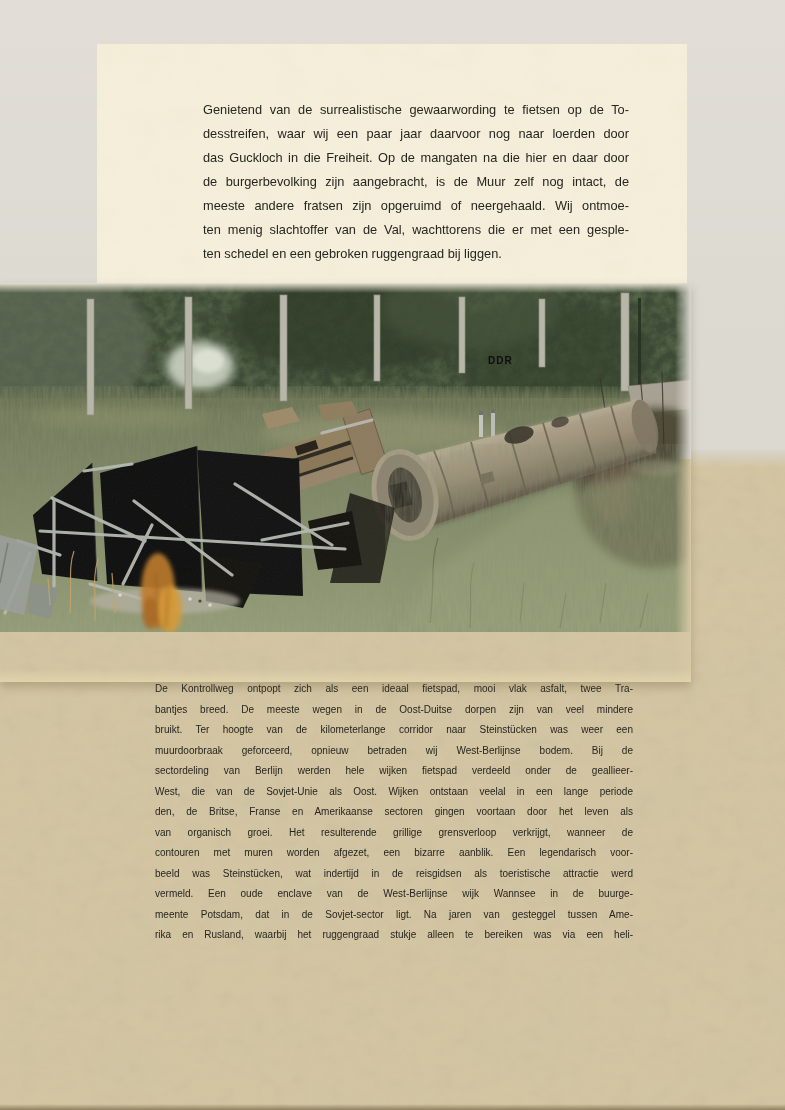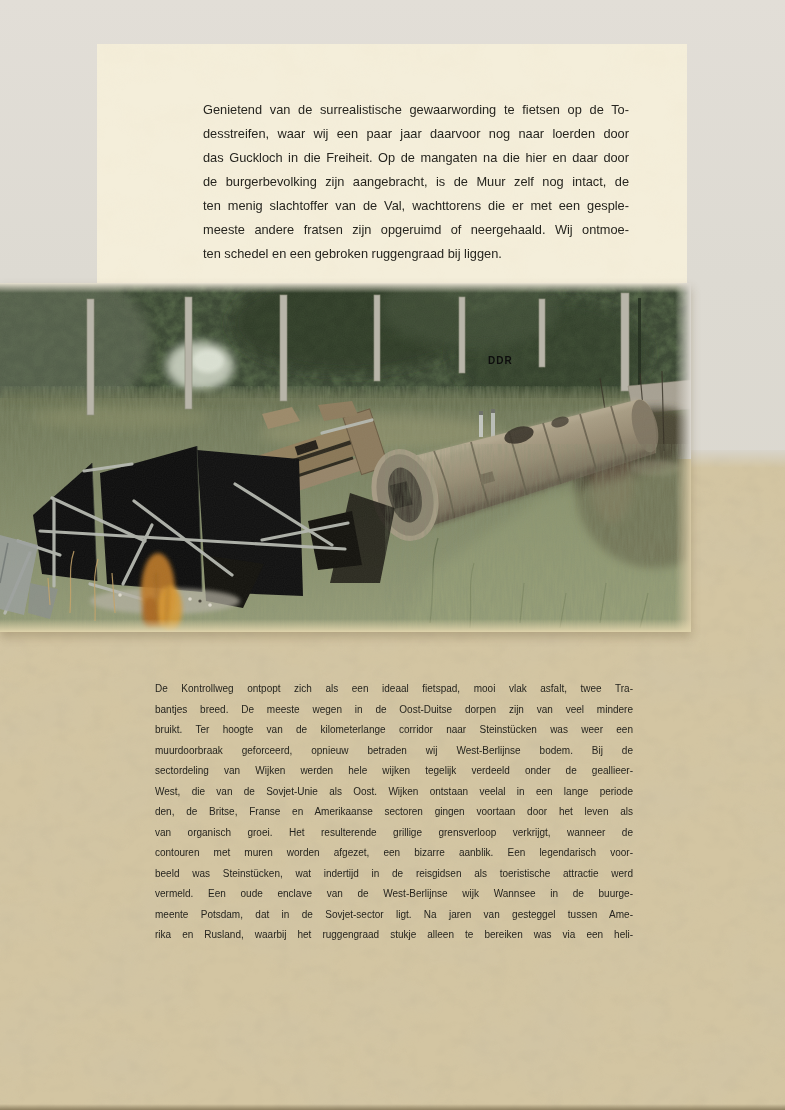--- a/index.html
+++ b/index.html
@@ -28,21 +28,21 @@
     font-size:12.8px;line-height:24px;color:var(--ink,#26251f);
   }
   .tline{text-align:justify;text-align-last:justify;}
   .intro-text .tline:last-child{text-align-last:left;}
   .body-text{
     position:absolute;left:155px;top:679px;width:478px;z-index:2;
     font-size:10px;line-height:20.5px;color:var(--ink,#26251f);
   }
   .body-text .tline{text-align-last:justify;}
   .photo{
-    position:absolute;left:0;top:283px;width:691px;height:349px;z-index:3;
+    position:absolute;left:0;top:283px;width:691px;height:399px;z-index:3;
     box-shadow:0 5px 9px rgba(96,80,48,.28);
   }
   .photo > svg{display:block;}
   .ddr-label{
     position:absolute;left:488px;top:72px;z-index:5;
     font-size:10px;font-weight:bold;letter-spacing:1px;color:#0d0d0d;
   }
   .fade{position:absolute;z-index:6;pointer-events:none;}
   .fade-top{left:0;top:0;right:0;height:10px;
     background:linear-gradient(#e6e0d0,rgba(230,224,208,0));}
@@ -85,22 +85,22 @@
         </filter>
       </defs>
       <rect width="590" height="240" fill="#f4eeda"></rect>
       <rect width="590" height="240" filter="url(#f-cream)" opacity="0.5"></rect>
     </svg>
     <div class="intro-text">
         <div class="tline">Genietend van de surrealistische gewaarwording te fietsen op de To-</div>
         <div class="tline">desstreifen, waar wij een paar jaar daarvoor nog naar loerden door</div>
         <div class="tline">das Guckloch in die Freiheit. Op de mangaten na die hier en daar door</div>
         <div class="tline">de burgerbevolking zijn aangebracht, is de Muur zelf nog intact, de</div>
+        <div class="tline">meeste andere fratsen zijn opgeruimd of neergehaald. Wij ontmoe-</div>
         <div class="tline">ten menig slachtoffer van de Val, wachttorens die er met een gesple-</div>
-        <div class="tline">meeste andere fratsen zijn opgeruimd of neergehaald. Wij ontmoe-</div>
         <div class="tline">ten schedel en een gebroken ruggengraad bij liggen.</div>
       </div>
   </div>
 
   <div class="photo">
     <svg width="691" height="349" viewBox="0 0 691 349">
       <defs>
         <linearGradient id="grassG" x1="0" y1="115" x2="0" y2="349" gradientUnits="userSpaceOnUse">
           <stop offset="0" stop-color="#6e7657"></stop>
             <stop offset="1" stop-color="#979e79"></stop>
@@ -278,21 +278,21 @@
     <div class="fade fade-right-top"></div>
     <div class="fade fade-right-bottom"></div>
     <div class="fade fade-bottom"></div>
   </div>
 
   <div class="body-text">
       <div class="tline">De Kontrollweg ontpopt zich als een ideaal fietspad, mooi vlak asfalt, twee Tra-</div>
       <div class="tline">bantjes breed. De meeste wegen in de Oost-Duitse dorpen zijn van veel mindere</div>
       <div class="tline">bruikt. Ter hoogte van de kilometerlange corridor naar Steinstücken was weer een</div>
       <div class="tline">muurdoorbraak geforceerd, opnieuw betraden wij West-Berlijnse bodem. Bij de</div>
-      <div class="tline">sectordeling van Wijken werden hele wijken tegelijk verdeeld onder de geallieer-</div>
+      <div class="tline">sectordeling van Berlijn werden hele wijken fietspad verdeeld onder de geallieer-</div>
       <div class="tline">West, die van de Sovjet-Unie als Oost. Wijken ontstaan veelal in een lange periode</div>
       <div class="tline">den, de Britse, Franse en Amerikaanse sectoren gingen voortaan door het leven als</div>
       <div class="tline">van organisch groei. Het resulterende grillige grensverloop verkrijgt, wanneer de</div>
       <div class="tline">contouren met muren worden afgezet, een bizarre aanblik. Een legendarisch voor-</div>
       <div class="tline">beeld was Steinstücken, wat indertijd in de reisgidsen als toeristische attractie werd</div>
       <div class="tline">vermeld. Een oude enclave van de West-Berlijnse wijk Wannsee in de buurge-</div>
       <div class="tline">meente Potsdam, dat in de Sovjet-sector ligt. Na jaren van gesteggel tussen Ame-</div>
       <div class="tline">rika en Rusland, waarbij het ruggengraad stukje alleen te bereiken was via een heli-</div>
     </div>
 

